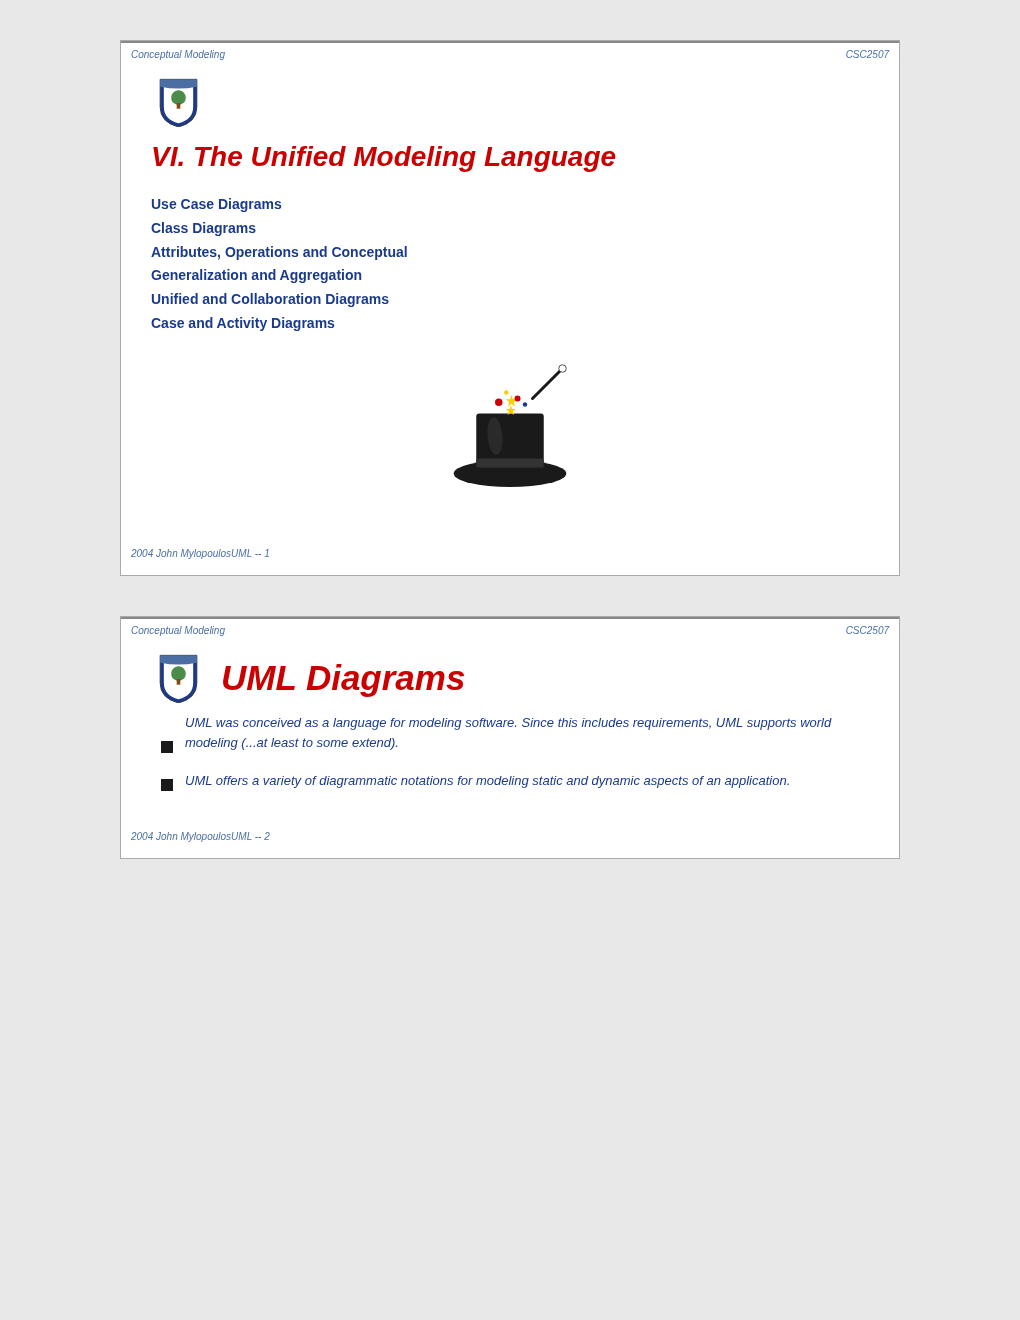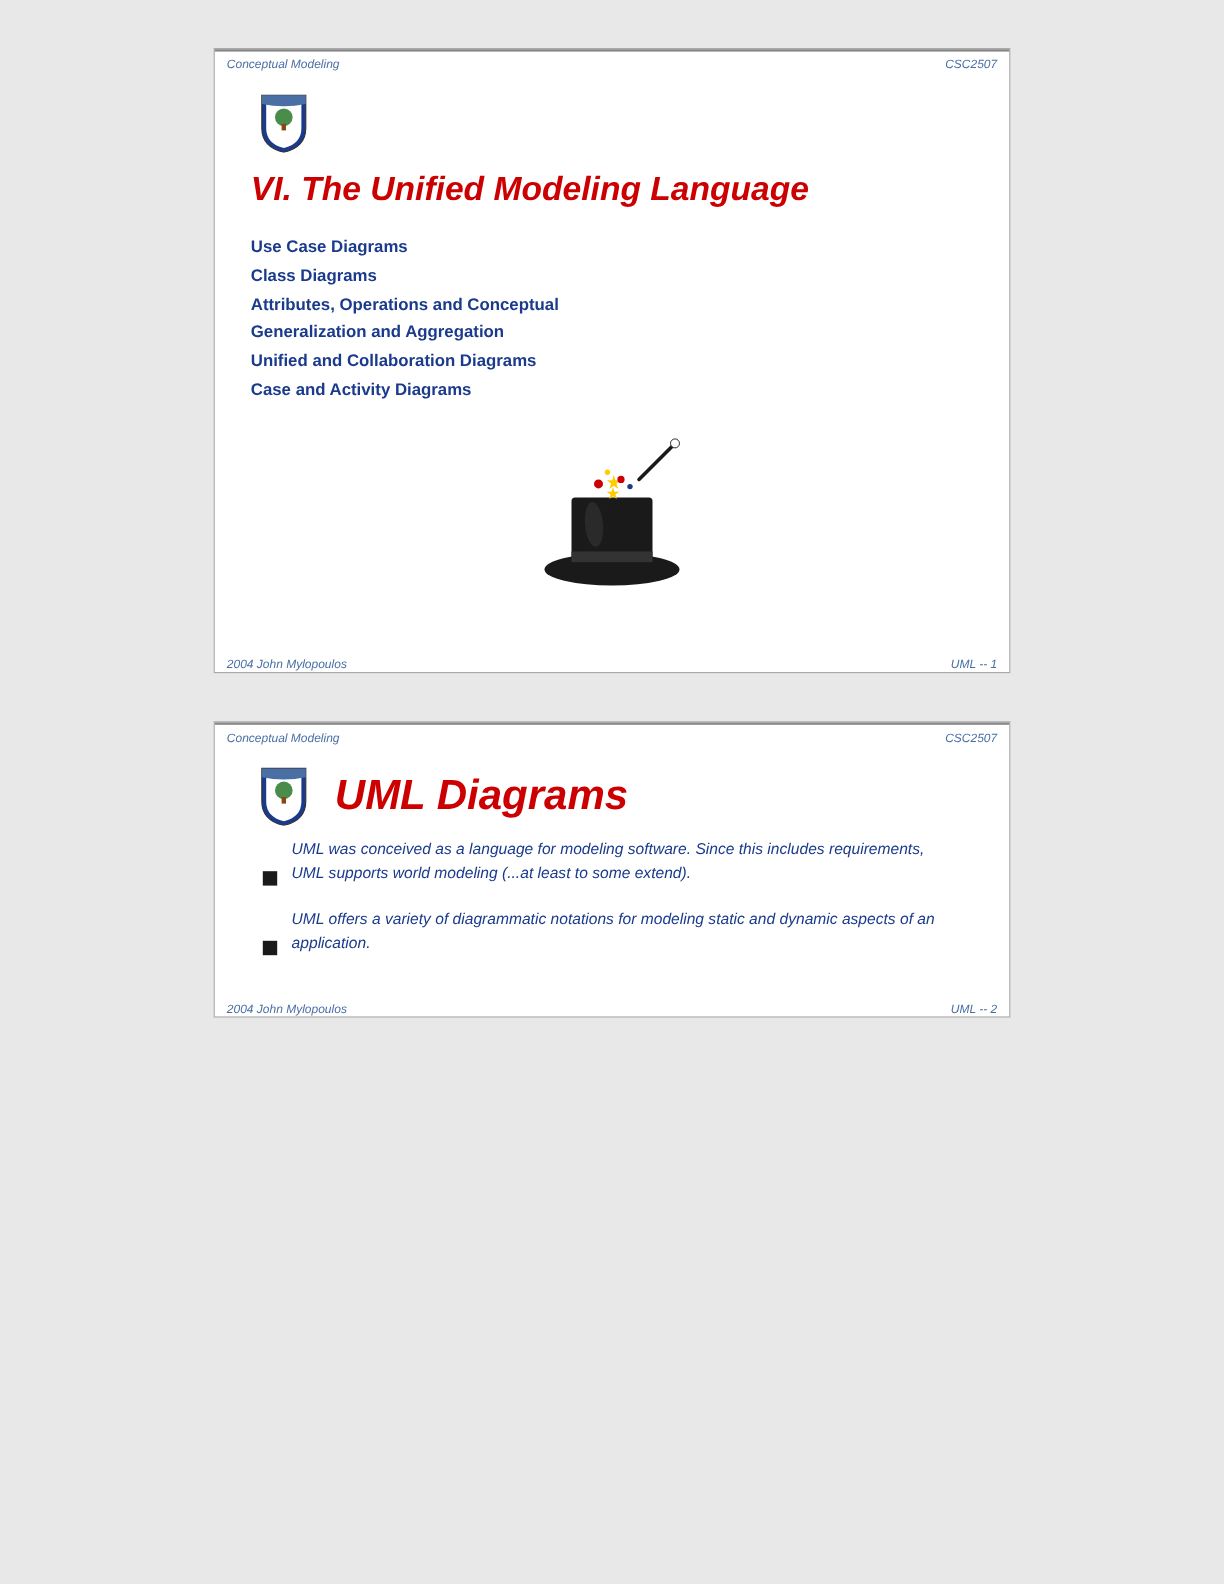--- a/index.html
+++ b/index.html
@@ -10,42 +10,40 @@
       min-height: 1320px;
       padding: 40px 60px;
     }
 
     .slide {
       background: white;
       border: 1px solid #aaa;
       margin-bottom: 40px;
       padding: 0;
       position: relative;
-      width: 664px;
+      width: 780px;
       margin-left: auto;
       margin-right: auto;
     }
 
     .slide-header {
       display: flex;
       justify-content: space-between;
       padding: 6px 10px 2px 10px;
       font-size: 10px;
       color: #4a6fa5;
       font-style: italic;
     }
 
     .slide-footer {
       display: flex;
-      justify-content: space-between;
-      padding: 2px 10px 0 10px;
+      padding: 2px 10px 16px 10px;
       font-size: 10px;
       color: #4a6fa5;
       font-style: italic;
-      gap: 42px;
     }
 
     .slide-content {
       padding: 10px 30px 20px 30px;
     }
 
     
     .slide1-logo {
       width: 55px;
       height: 55px;

